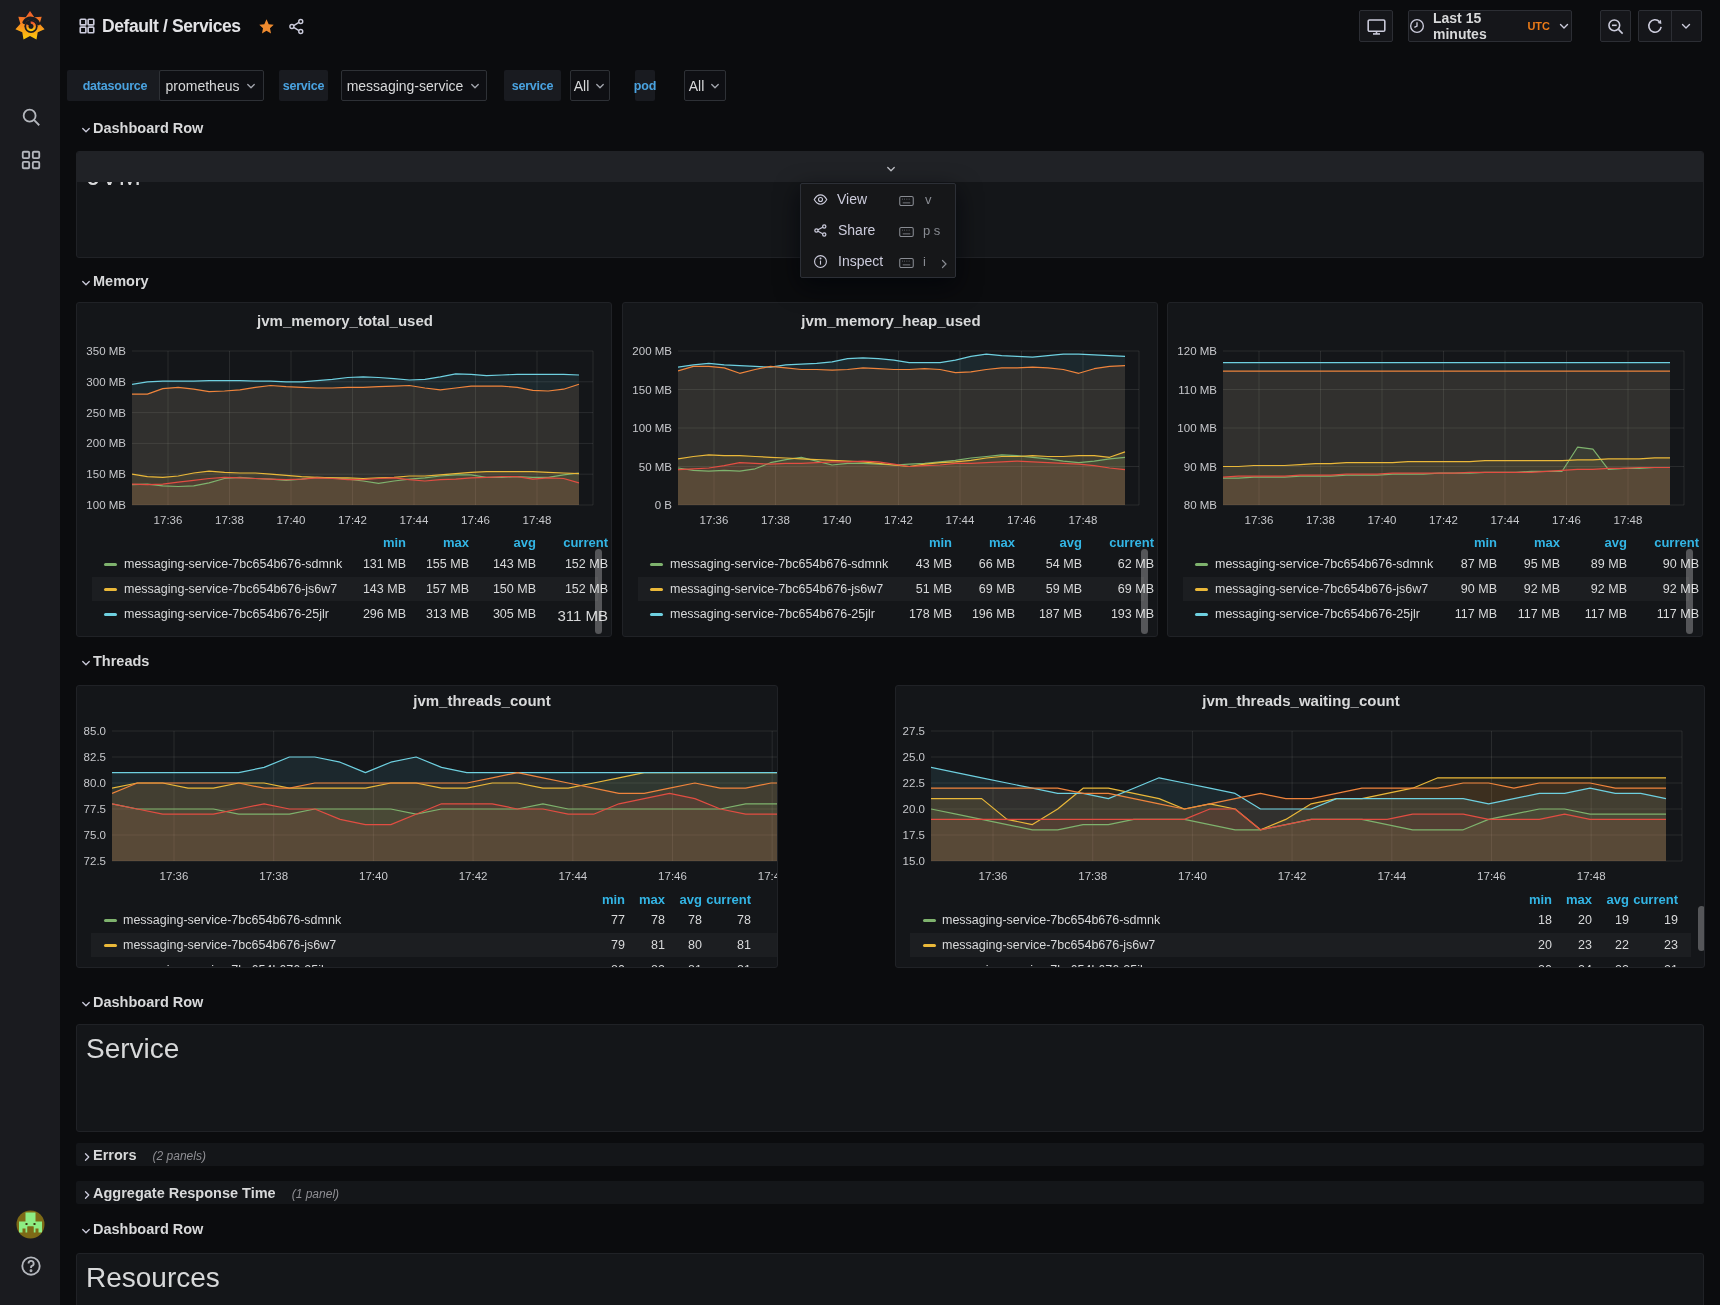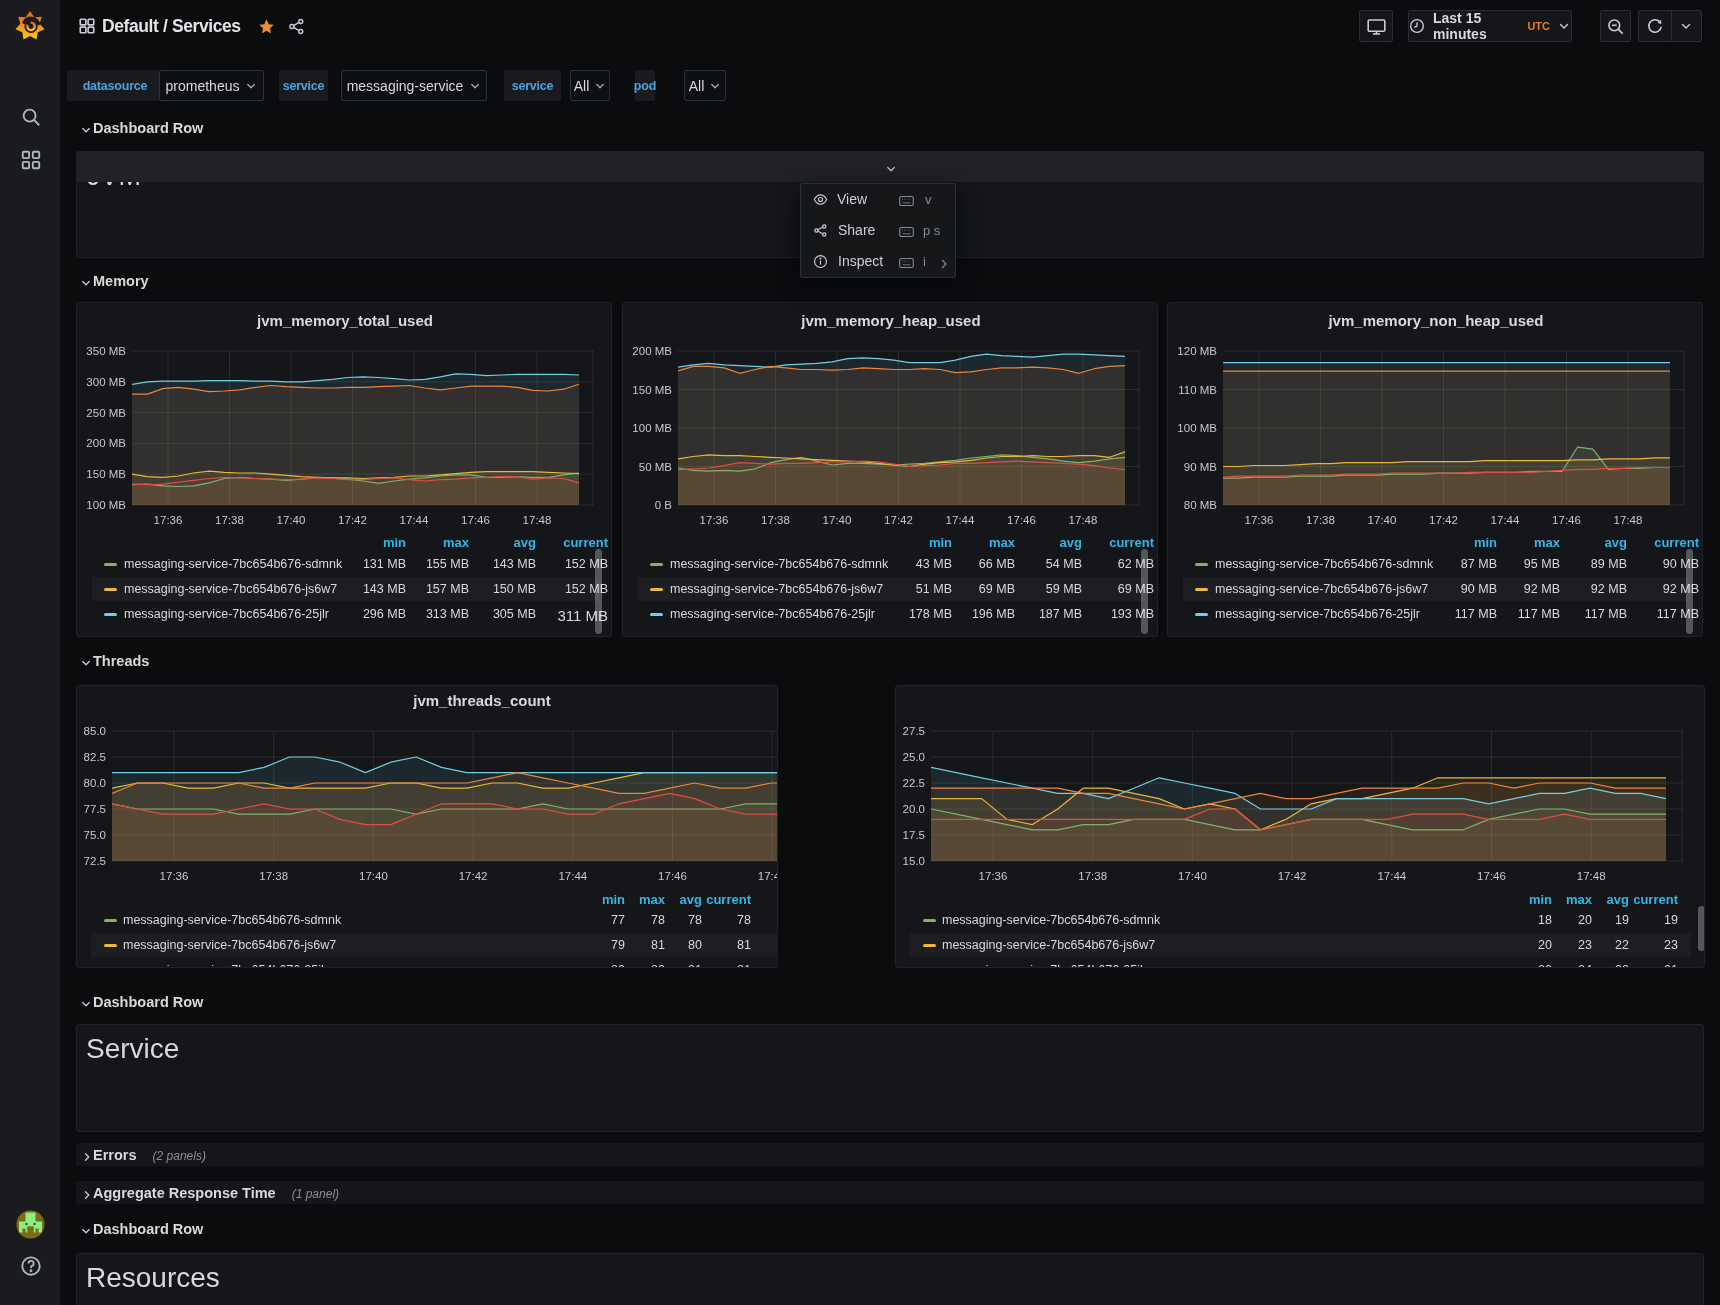--- a/index.html
+++ b/index.html
@@ -363,21 +363,20 @@
     <div style="position:absolute;right:3px;top:279px;color:#d8d9da;font-size:12.5px;">69 MB</div>
     <div style="position:absolute;left:27px;top:310px;width:13px;height:3px;border-radius:2px;background:#6ED0E0;"></div>
     <div style="position:absolute;left:47px;top:304px;color:#d8d9da;font-size:12.5px;">messaging-service-7bc654b676-25jlr</div>
     <div style="position:absolute;right:205px;top:304px;color:#d8d9da;font-size:12.5px;">178 MB</div>
     <div style="position:absolute;right:142px;top:304px;color:#d8d9da;font-size:12.5px;">196 MB</div>
     <div style="position:absolute;right:75px;top:304px;color:#d8d9da;font-size:12.5px;">187 MB</div>
     <div style="position:absolute;right:3px;top:304px;color:#d8d9da;font-size:12.5px;">193 MB</div>
     <div style="position:absolute;left:518px;top:246px;width:7px;height:85px;border-radius:4px;background:rgba(255,255,255,0.28);"></div>
   </div>
 <div class="panel" style="left:1167px;top:302px;width:536px;height:335px;">
-    <div class="ptitle" style="width:536px;top:9px;">jvm_memory_non_heap_used</div>
     <svg width="536" height="230" viewBox="0 0 536 230" style="position:absolute;left:0;top:3px">
       <defs>
         <clipPath id="c3">
           <rect x="55" y="39" width="461" height="160"></rect>
         </clipPath>
       </defs>
       <line x1="55" y1="45.0" x2="516" y2="45.0" stroke="rgba(255,255,255,0.09)" stroke-width="1"></line>
       <line x1="55" y1="83.5" x2="516" y2="83.5" stroke="rgba(255,255,255,0.09)" stroke-width="1"></line>
       <line x1="55" y1="122.0" x2="516" y2="122.0" stroke="rgba(255,255,255,0.09)" stroke-width="1"></line>
       <line x1="55" y1="160.5" x2="516" y2="160.5" stroke="rgba(255,255,255,0.09)" stroke-width="1"></line>
@@ -506,20 +505,21 @@
     <div style="position:absolute;right:75px;top:252px;color:#d8d9da;font-size:12.5px;">80</div>
     <div style="position:absolute;right:26px;top:252px;color:#d8d9da;font-size:12.5px;">81</div>
     <div style="position:absolute;left:46px;top:277px;color:#d8d9da;font-size:12.5px;">messaging-service-7bc654b676-25jlr</div>
     <div style="position:absolute;right:152px;top:277px;color:#d8d9da;font-size:12.5px;">80</div>
     <div style="position:absolute;right:112px;top:277px;color:#d8d9da;font-size:12.5px;">82</div>
     <div style="position:absolute;right:75px;top:277px;color:#d8d9da;font-size:12.5px;">81</div>
     <div style="position:absolute;right:26px;top:277px;color:#d8d9da;font-size:12.5px;">81</div>
     <div style="position:absolute;left:802px;top:220px;width:7px;height:45px;border-radius:4px;background:rgba(255,255,255,0.28);"></div>
   </div>
 <div class="panel" style="left:895px;top:685px;width:810px;height:283px;">
+    <div class="ptitle" style="width:810px;">jvm_threads_waiting_count</div>
     <svg width="810" height="200" viewBox="0 0 810 200" style="position:absolute;left:0;top:0">
       <defs>
         <clipPath id="c5">
           <rect x="35" y="39" width="751" height="136"></rect>
         </clipPath>
       </defs>
       <line x1="35" y1="45.0" x2="786" y2="45.0" stroke="rgba(255,255,255,0.09)" stroke-width="1"></line>
       <line x1="35" y1="71.0" x2="786" y2="71.0" stroke="rgba(255,255,255,0.09)" stroke-width="1"></line>
       <line x1="35" y1="97.0" x2="786" y2="97.0" stroke="rgba(255,255,255,0.09)" stroke-width="1"></line>
       <line x1="35" y1="123.0" x2="786" y2="123.0" stroke="rgba(255,255,255,0.09)" stroke-width="1"></line>

